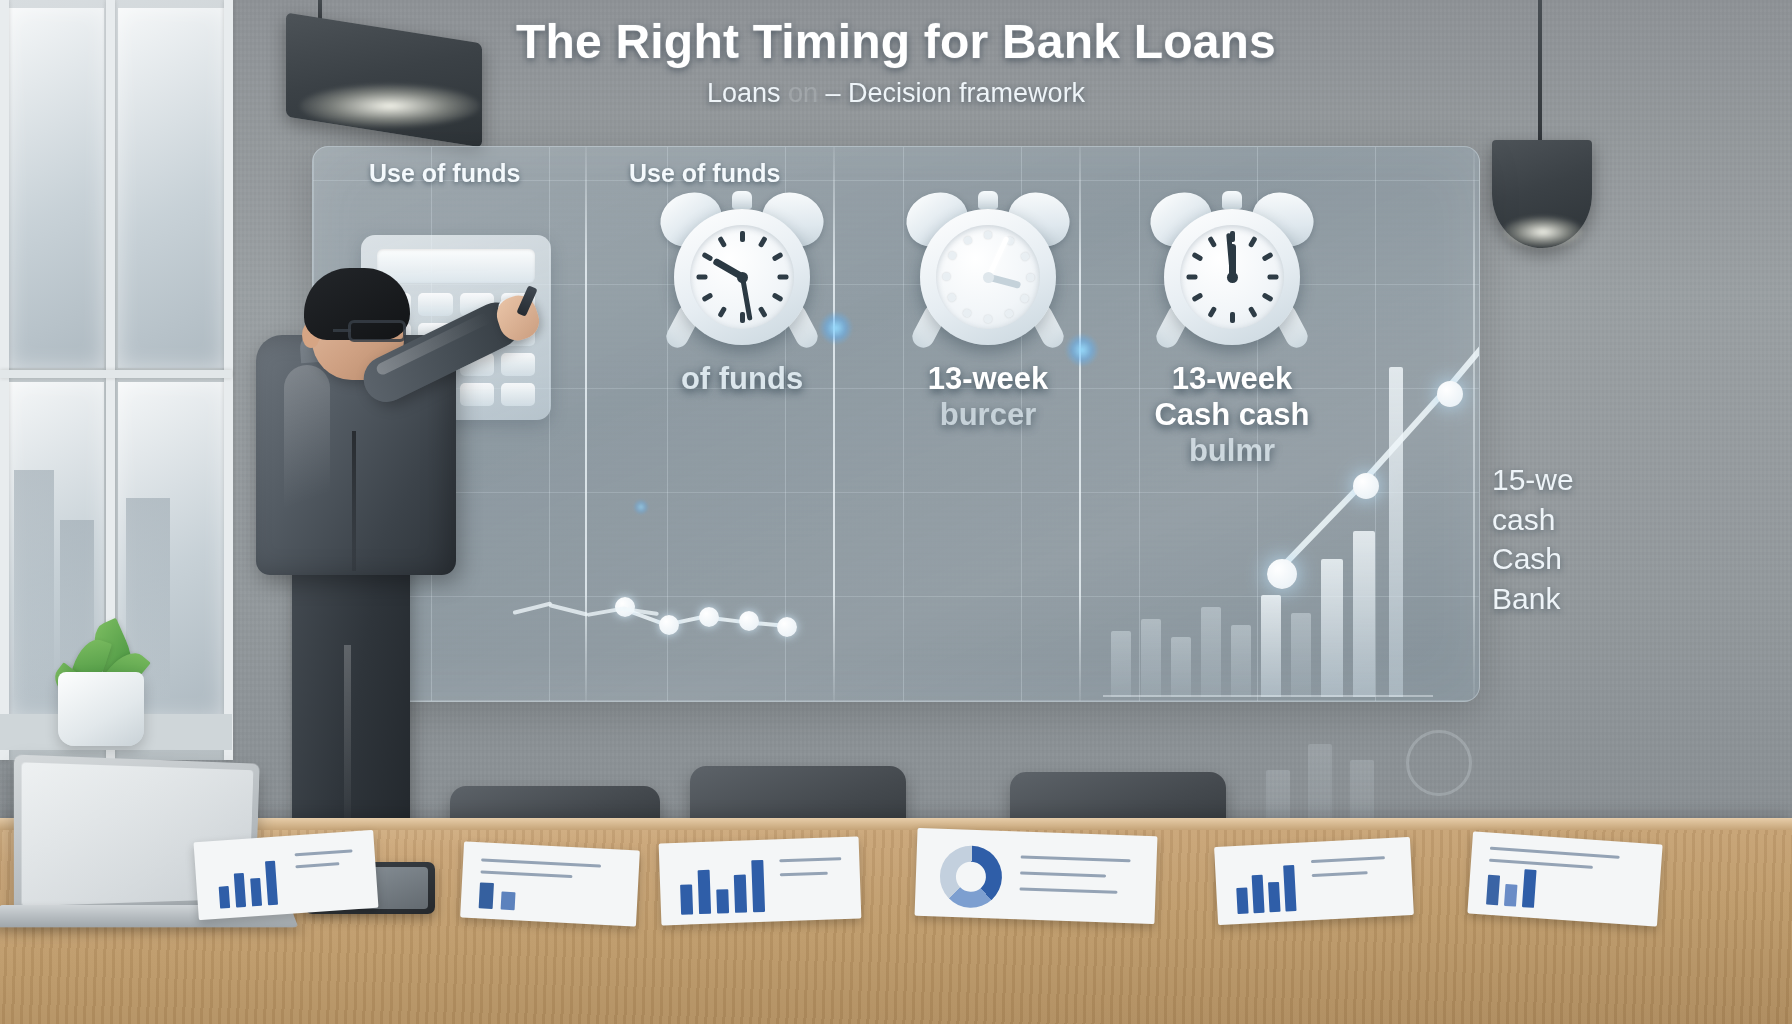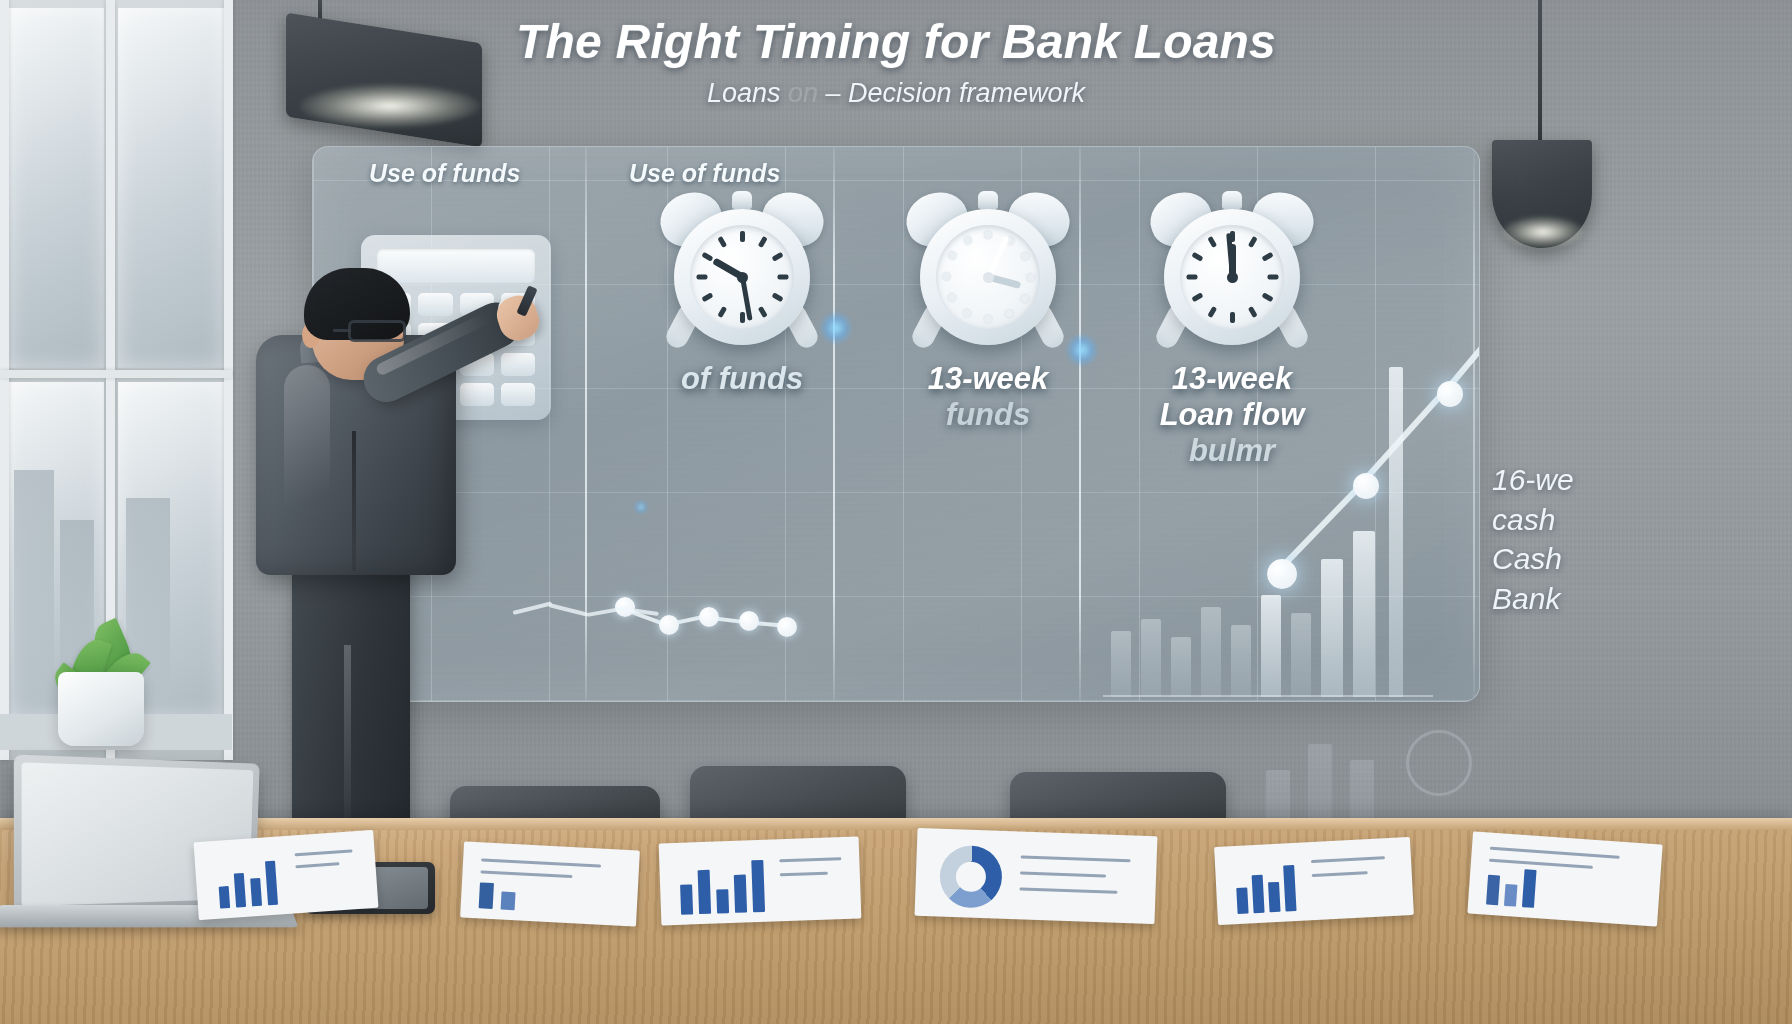--- a/index.html
+++ b/index.html
@@ -4,21 +4,21 @@
 <style>
   * { margin:0; padding:0; box-sizing:border-box; }
   html,body { width:1792px; height:1024px; overflow:hidden; }
   body {
     font-family:"Liberation Sans", sans-serif;
     background:#8d9296;
     position:relative;
   }
 
   
-  #scene { position:absolute; inset:0; overflow:hidden;font-style:italic; }
+  #scene { position:absolute; inset:0; overflow:hidden; }
 
   
   .wall {
     position:absolute; left:0; top:0; width:1792px; height:840px;
     background:
       linear-gradient(180deg,#8e9296 0%,#9aa0a3 35%,#93999d 70%,#888e92 100%);
   }
   .wall-grain {
     position:absolute; inset:0;
     background:
@@ -470,21 +470,21 @@
                 <i></i>
               </div>
             <div class="hand hour" style="transform:rotate(105deg);background:#c5d2da"></div>
             <div class="hand min" style="transform:rotate(25deg);background:#ffffff;box-shadow:0 0 4px rgba(255,255,255,.8)"></div>
             <div class="pin" style="background:#dfe7ec"></div>
           </div>
         </div>
       </div>
       <div class="card-title">
         <div>13-week</div>
-        <div class="muted" style="opacity:.72">funds</div>
+        <div class="muted" style="opacity:.72">burcer</div>
       </div>
     </div>
 
     <div class="card" style="left:790px;">
       <div class="clock">
         <div class="knob"></div>
         <div class="bell l"></div>
           <div class="bell r"></div>
         <div class="leg l"></div>
           <div class="leg r"></div>
@@ -527,21 +527,21 @@
                 <i></i>
               </div>
             <div class="hand hour" style="transform:rotate(0deg)"></div>
             <div class="hand min" style="transform:rotate(355deg)"></div>
             <div class="pin"></div>
           </div>
         </div>
       </div>
       <div class="card-title">
         <div>13-week</div>
-        <div>Loan flow</div>
+        <div>Cash cash</div>
         <div class="muted" style="opacity:.80">bulmr</div>
       </div>
     </div>
 
     <div class="sparkle" style="left:506px;top:164px;"></div>
     <div class="sparkle" style="left:752px;top:186px;"></div>
 
     <div class="sparkle small" style="left:320px;top:352px;opacity:.7"></div>
 
     <div class="mini" style="left:296px;top:446px;width:220px;height:54px;">
@@ -582,21 +582,21 @@
 
     <div class="mini" style="left:190px;top:448px;width:180px;height:44px;opacity:.9">
       <div class="mini-line" style="left:10px;top:16px;width:40px;transform:rotate(-14deg);"></div>
       <div class="mini-line" style="left:46px;top:8px;width:40px;transform:rotate(14deg);"></div>
       <div class="mini-line" style="left:84px;top:18px;width:40px;transform:rotate(-10deg);"></div>
       <div class="mini-line" style="left:120px;top:12px;width:36px;transform:rotate(8deg);"></div>
     </div>
   </div>
 
   <div style="position:absolute;left:1492px;top:460px;font-size:30px;line-height:1.32;color:#eef4f8;text-shadow:0 2px 6px rgba(25,45,60,.5);">
-    <div>16-we</div>
+    <div>15-we</div>
     <div>cash</div>
     <div>Cash</div>
     <div>Bank</div>
   </div>
 
   <div style="position:absolute;left:1256px;top:690px;width:320px;height:150px;opacity:.45;">
     <div class="bar dim" style="left:10px;width:24px;height:70px;"></div>
     <div class="bar dim" style="left:52px;width:24px;height:96px;"></div>
     <div class="bar dim" style="left:94px;width:24px;height:80px;"></div>
     <div style="position:absolute;left:150px;top:40px;width:66px;height:66px;border-radius:50%;border:3px solid rgba(240,248,252,.45);"></div>

